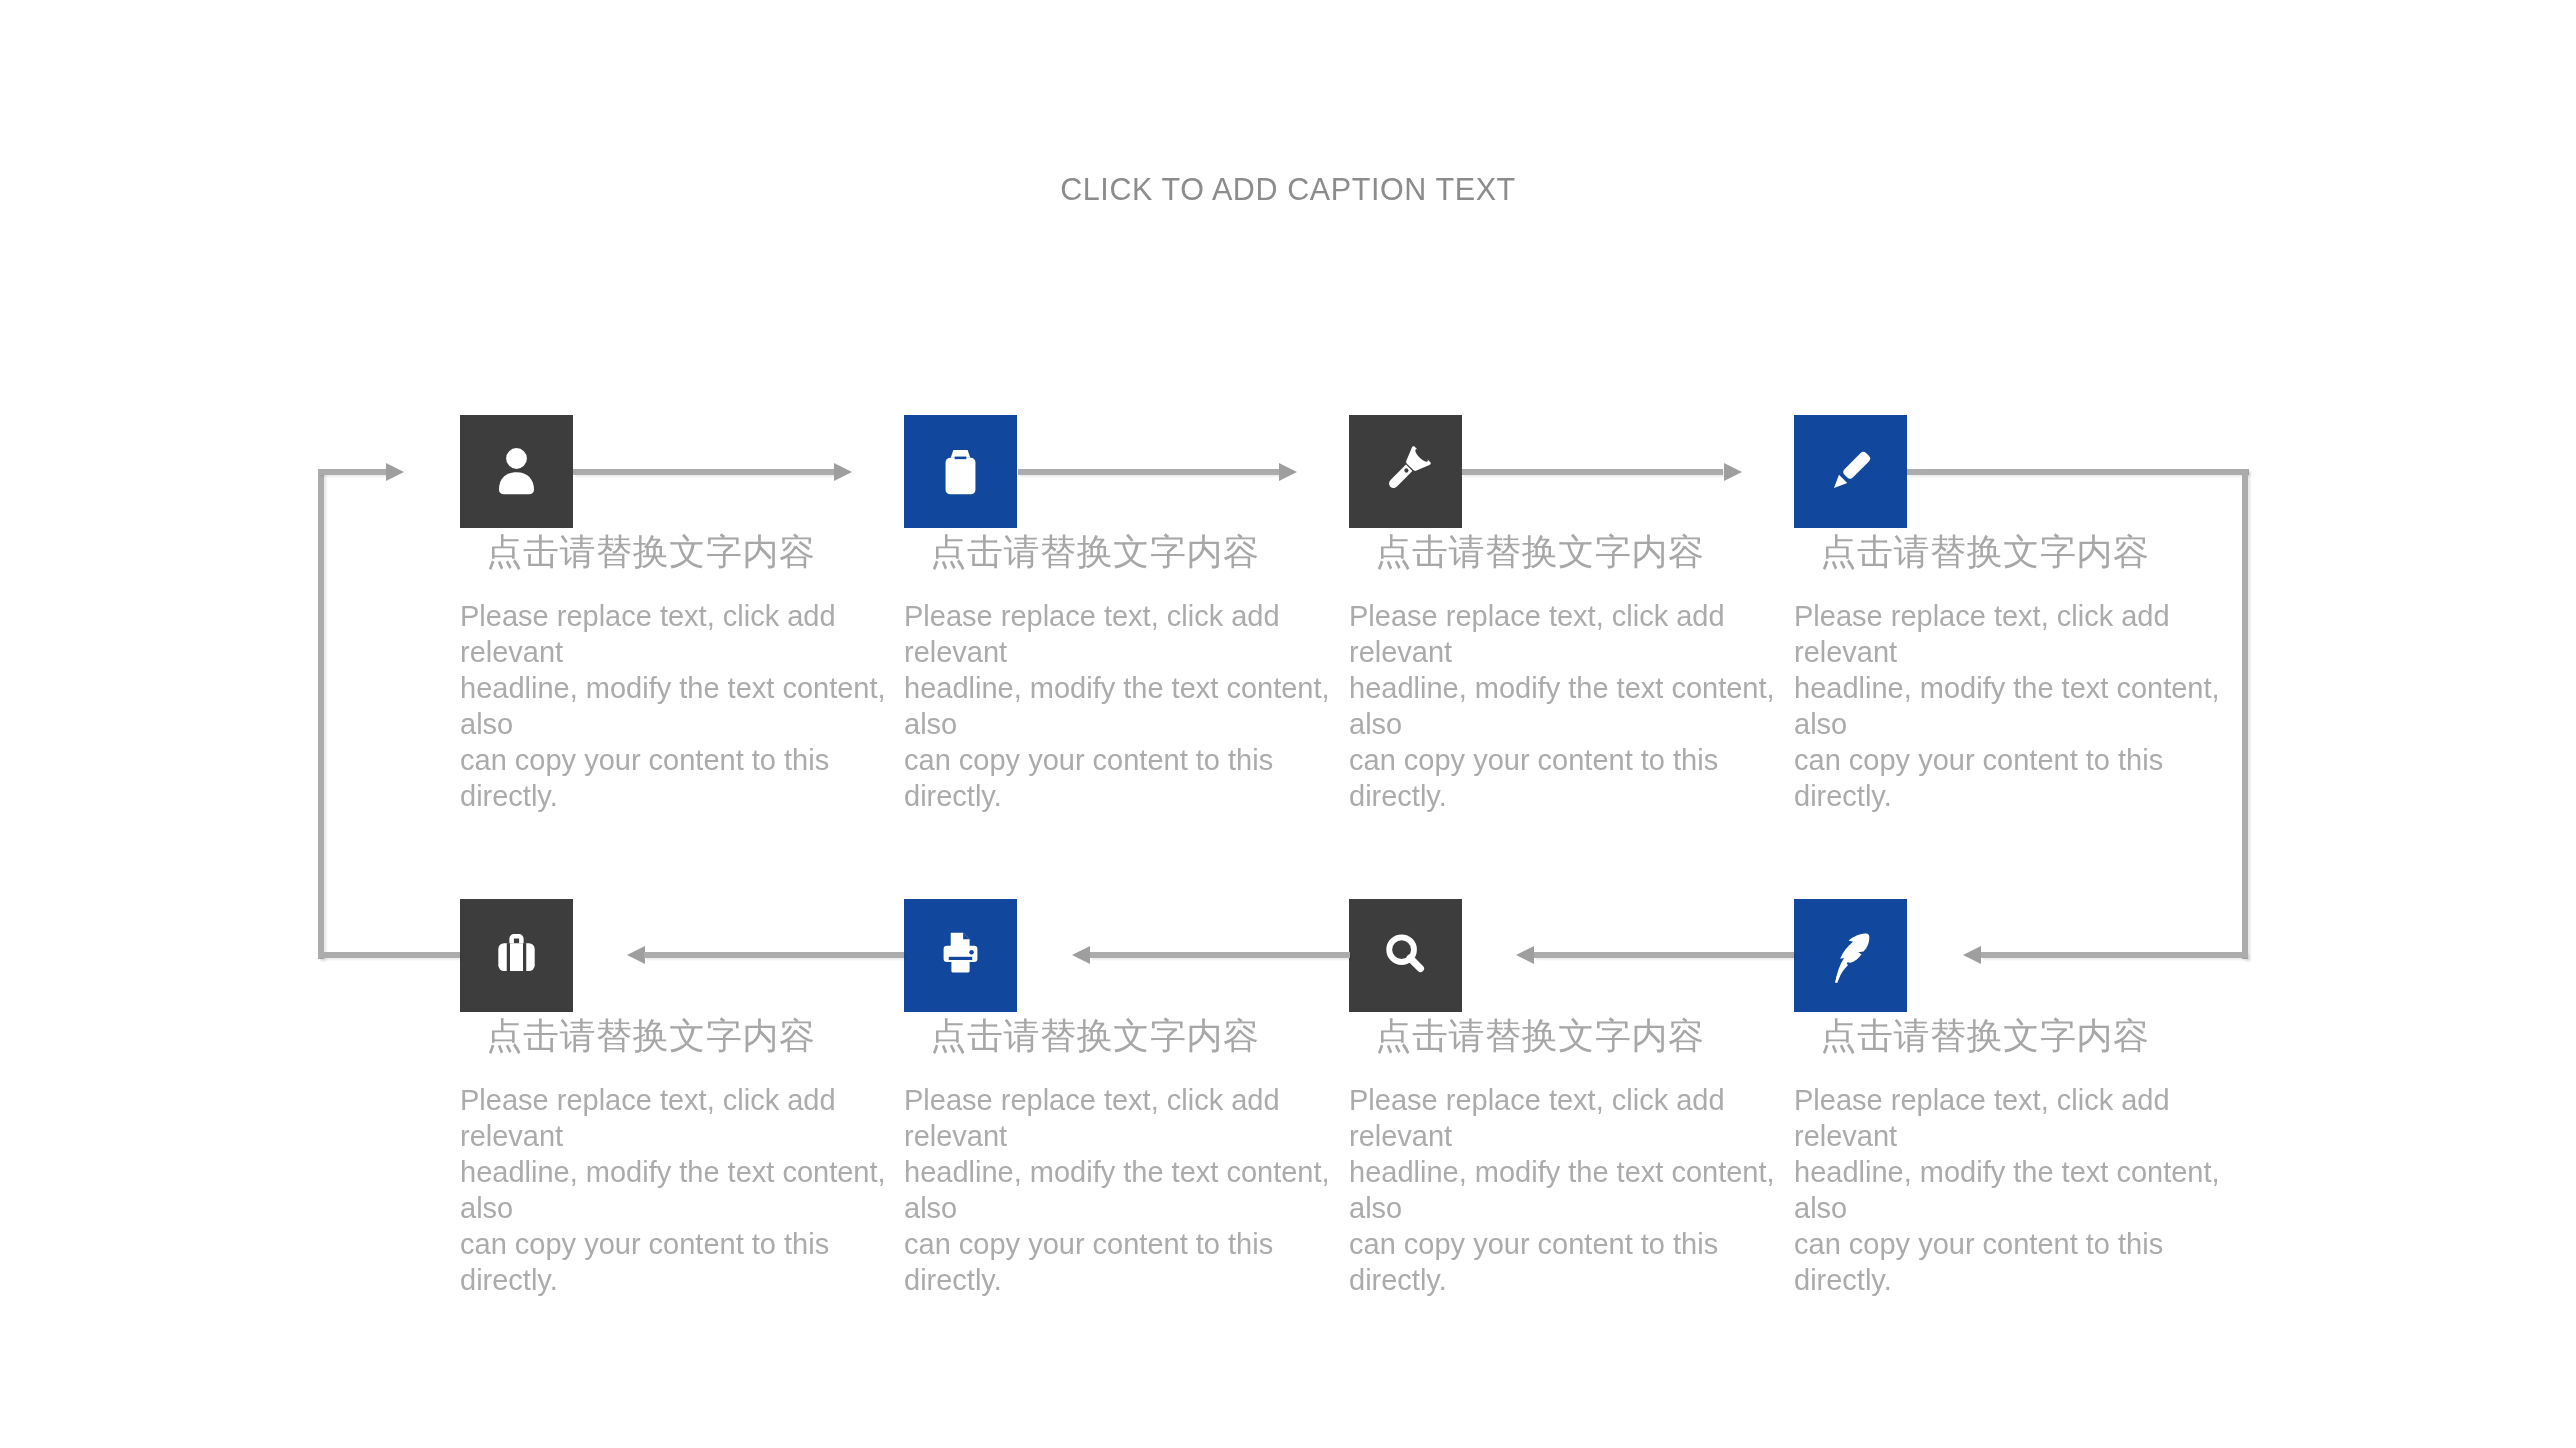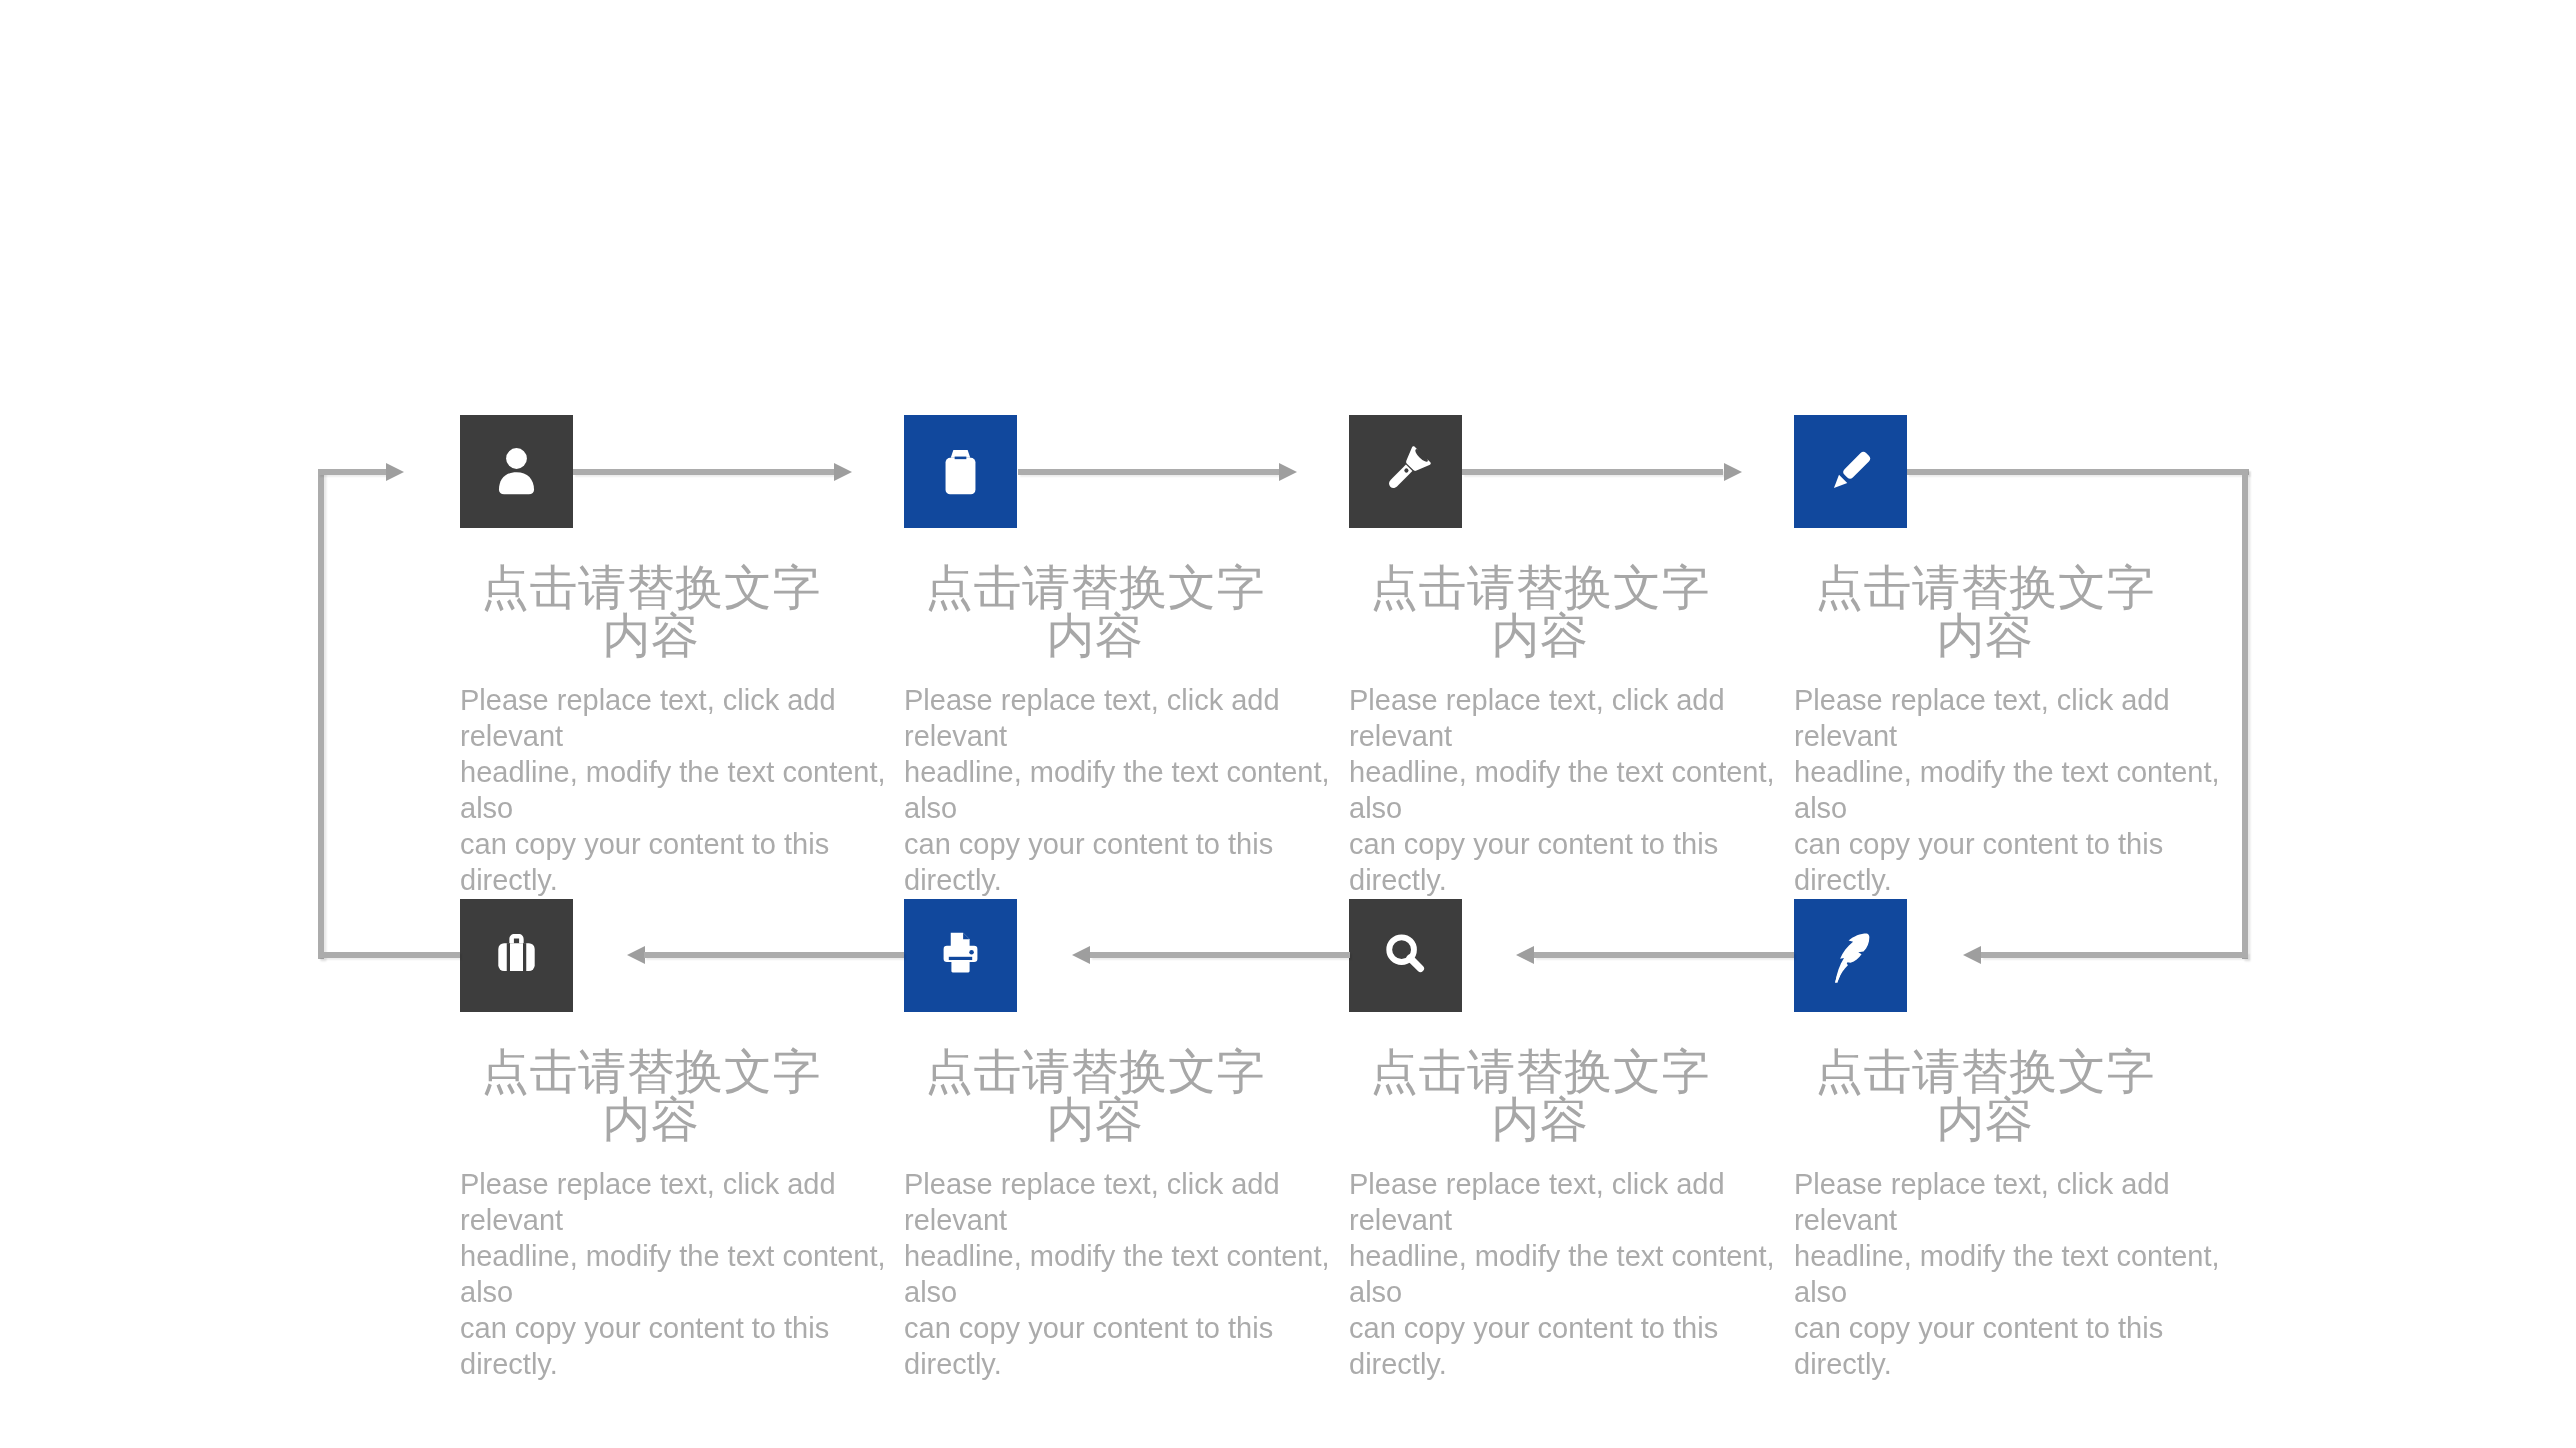--- a/index.html
+++ b/index.html
@@ -14,39 +14,40 @@
 
   .item{position:absolute;width:445px;}
   .c1{left:460px}.c2{left:904px}.c3{left:1349px}.c4{left:1794px}
   .r1{top:415px}.r2{top:899px}
 
   .square{width:113px;height:113px;display:flex;align-items:center;justify-content:center;}
   .sq-dark{background:var(--c-dark,#3d3d3d);--bg:var(--c-dark,#3d3d3d);}
   .sq-blue{background:var(--c-blue,#11489d);--bg:var(--c-blue,#11489d);}
   .square svg{width:65px;height:65px;}
 
-  .heading{margin-top:36px;width:382px;text-align:center;font-size:48px;line-height:48px;
+  .heading{width:382px;text-align:center;font-size:36px;line-height:48px;
            letter-spacing:0.6px;color:var(--c-heading,#a7a7a7);}
   .textbody{margin-top:21.6px;width:439px;font-size:29px;line-height:36px;
            color:var(--c-body,#ababab);white-space:pre-line;}
 
   .hline{position:absolute;height:6.4px;background:var(--c-line,#acacac);
          box-shadow:1.9px 1.9px 1.3px rgba(0,0,0,0.07);}
   .vline{position:absolute;width:6.4px;background:var(--c-line,#acacac);
          box-shadow:2.5px 2.5px 1.9px rgba(0,0,0,0.09);}
   .ah-r{position:absolute;width:0;height:0;border-top:9px solid transparent;
         border-bottom:9px solid transparent;border-left:18px solid var(--c-arrow,#9e9e9e);}
   .ah-l{position:absolute;width:0;height:0;border-top:9px solid transparent;
         border-bottom:9px solid transparent;border-right:18px solid var(--c-arrow,#9e9e9e);}
 </style>
 </head>
 <body>
 
 <div class="slide">
 
+  <div class="subtitle">CLICK TO ADD CAPTION TEXT</div>
 
   <div class="item r1 c1">
     <div class="square sq-dark">
       <svg viewBox="0 0 100 100" fill="#ffffff">
         <circle cx="50" cy="30" r="16"></circle>
         <path d="M50 51c-17 0-27 11-27 27 0 4 3 7 8 7h38c5 0 8-3 8-7 0-16-10-27-27-27z"></path>
       </svg>
     </div>
     <div class="heading">点击请替换文字内容</div>
     <div class="textbody">Please replace text, click add relevant

